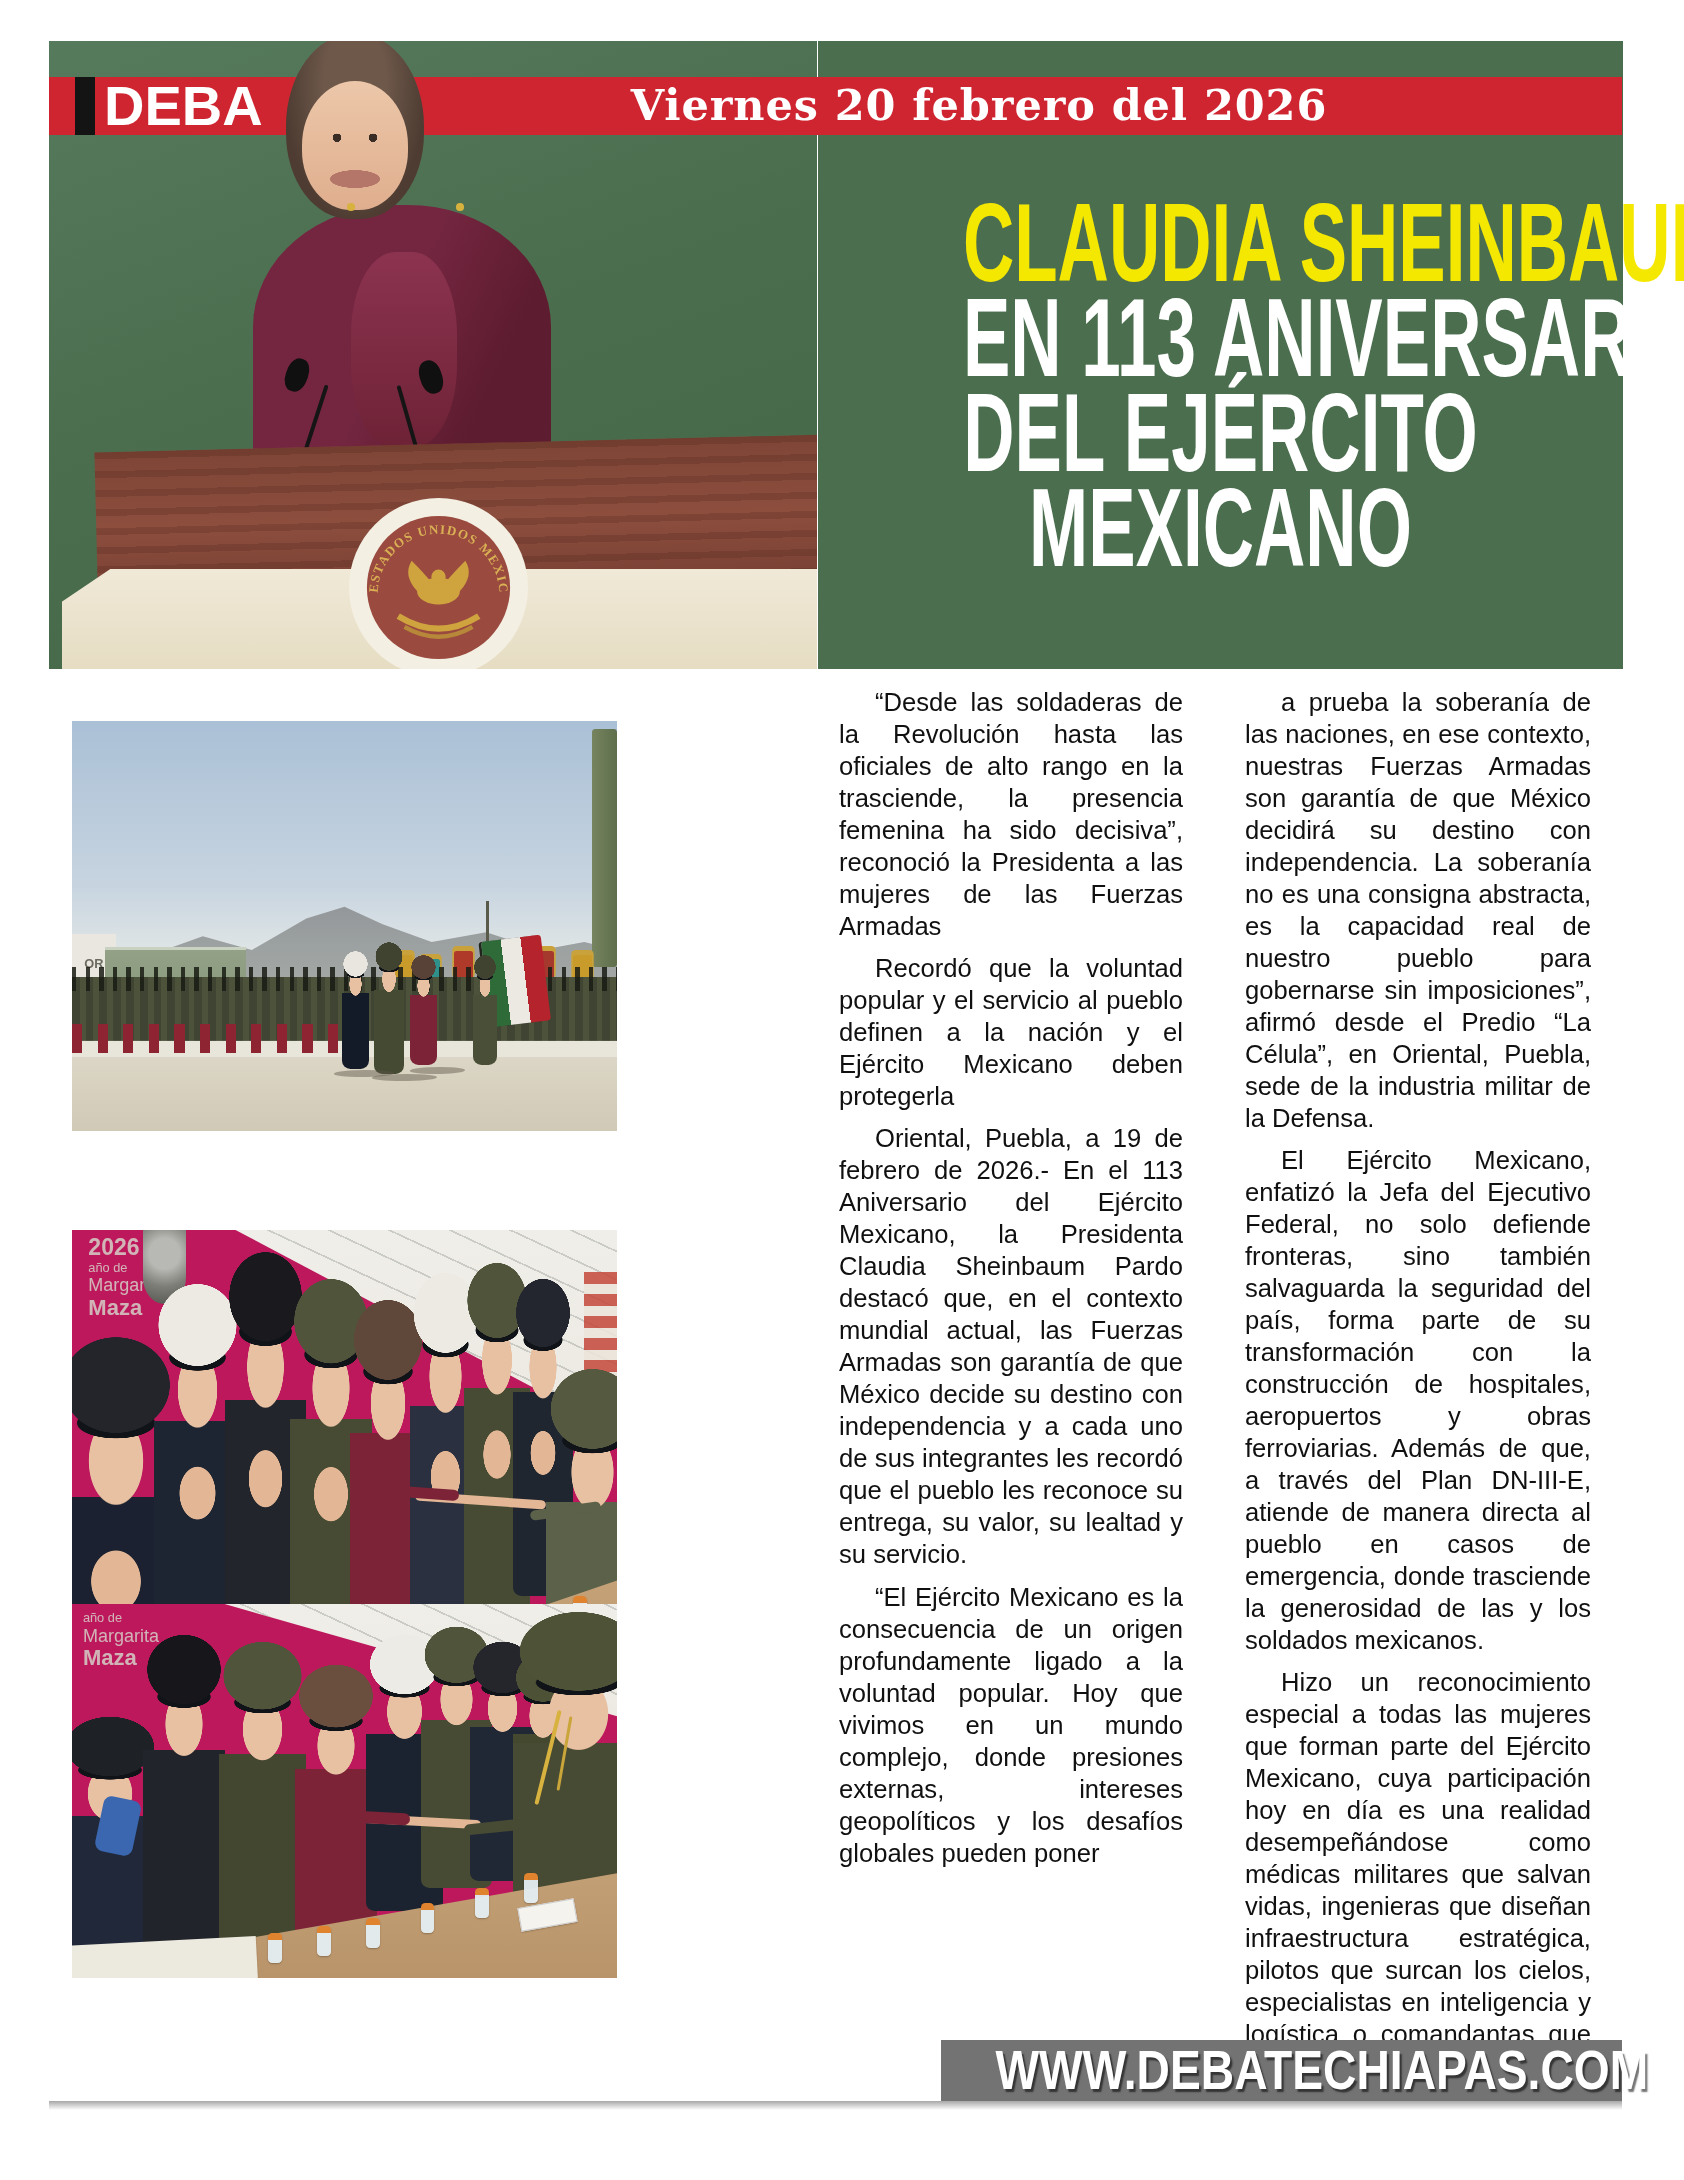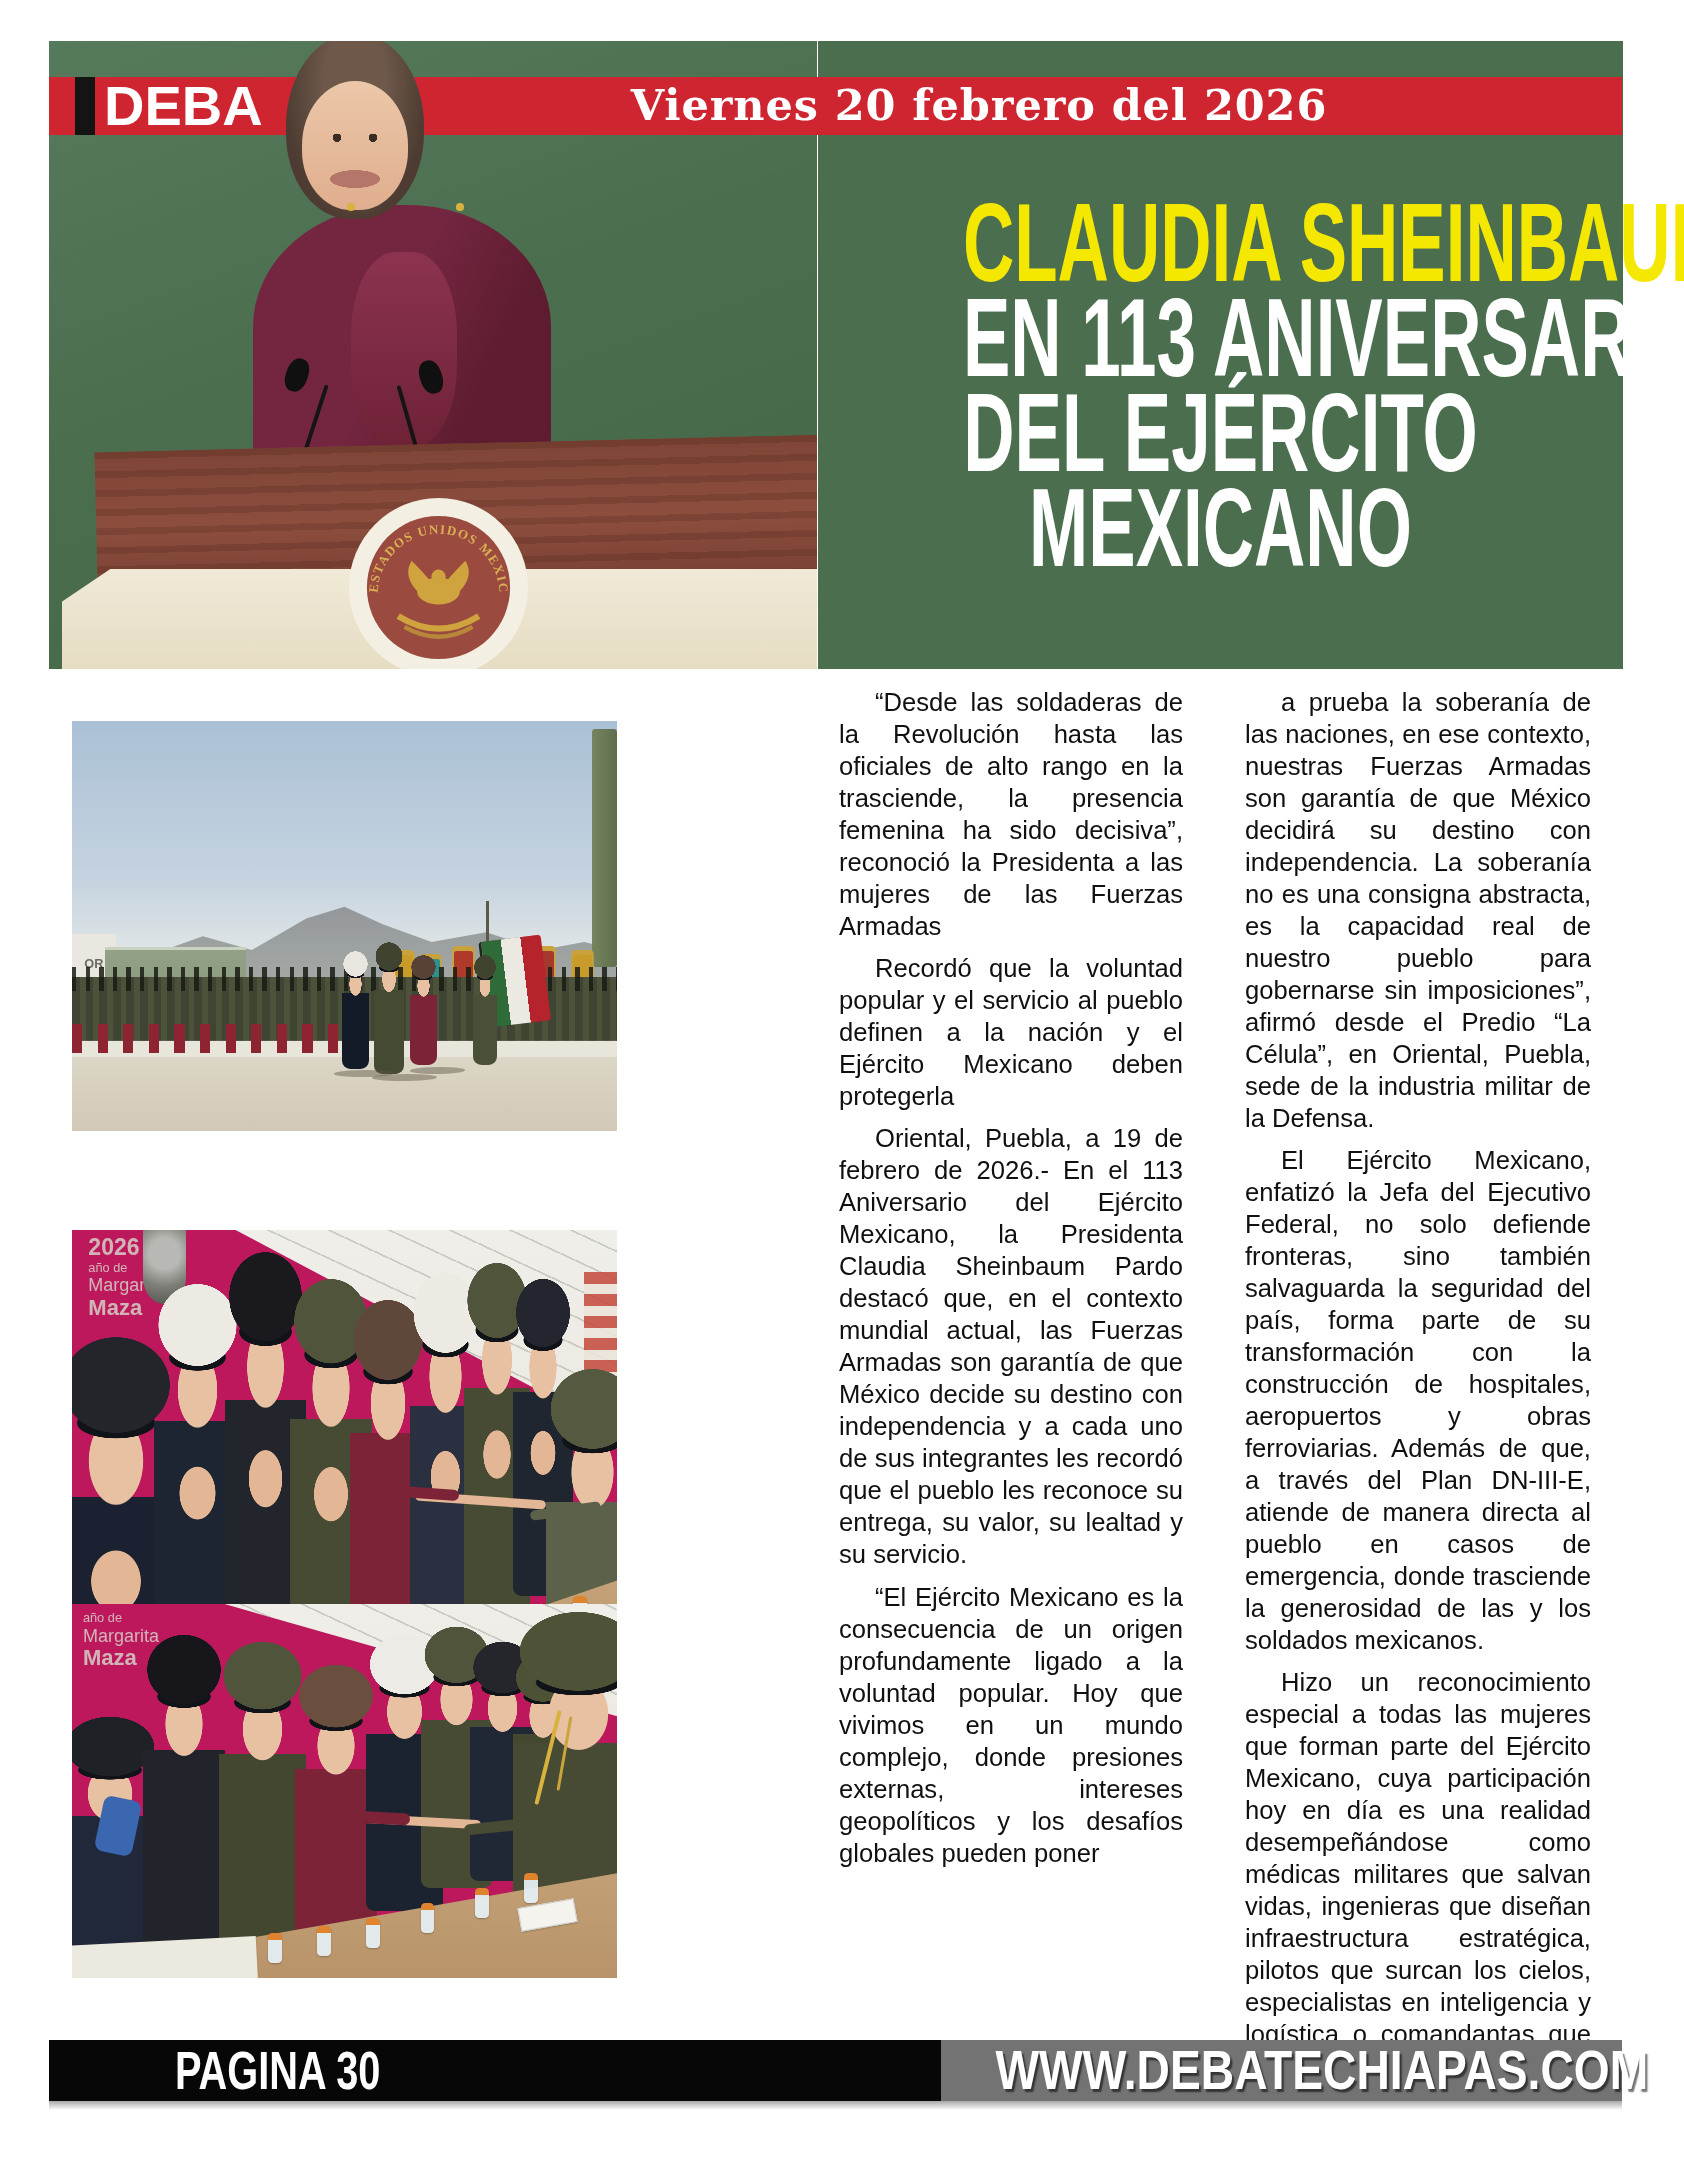--- a/index.html
+++ b/index.html
@@ -279,22 +279,19 @@
     <p>Recordó que la voluntad popular y el servicio al pueblo definen a la nación y el Ejército Mexicano deben protegerla</p>
     <p>Oriental, Puebla, a 19 de febrero de 2026.- En el 113 Aniversario del Ejército Mexicano, la Presidenta Claudia Sheinbaum Pardo destacó que, en el contexto mundial actual, las Fuerzas Armadas son garantía de que México decide su destino con independencia y a cada uno de sus integrantes les recordó que el pueblo les reconoce su entrega, su valor, su lealtad y su servicio.</p>
     <p>“El Ejército Mexicano es la consecuencia de un origen profundamente ligado a la voluntad popular. Hoy que vivimos en un mundo complejo, donde presiones externas, intereses geopolíticos y los desafíos globales pueden poner</p>
   </div>
   <div class="col col2">
     <p>a prueba la soberanía de las naciones, en ese contexto, nuestras Fuerzas Armadas son garantía de que México decidirá su destino con independencia. La soberanía no es una consigna abstracta, es la capacidad real de nuestro pueblo para gobernarse sin imposiciones”, afirmó desde el Predio “La Célula”, en Oriental, Puebla, sede de la industria militar de la Defensa.</p>
     <p>El Ejército Mexicano, enfatizó la Jefa del Ejecutivo Federal, no solo defiende fronteras, sino también salvaguarda la seguridad del país, forma parte de su transformación con la construcción de hospitales, aeropuertos y obras ferroviarias. Además de que, a través del Plan DN-III-E, atiende de manera directa al pueblo en casos de emergencia, donde trasciende la generosidad de las y los soldados mexicanos.</p>
     <p>Hizo un reconocimiento especial a todas las mujeres que forman parte del Ejército Mexicano, cuya participación hoy en día es una realidad desempeñándose como médicas militares que salvan vidas, ingenieras que diseñan infraestructura estratégica, pilotos que surcan los cielos, especialistas en inteligencia y logística o comandantas que lideran unidades.</p>
   </div>
 
-  <div class="footer-black">
-    <span class="footer-page">PAGINA 30</span>
-  </div>
   <div class="footer-gray">
     <span class="footer-site">WWW.DEBATECHIAPAS.COM</span>
   </div>
   <div class="footer-shadow"></div>
 
 </div>
 
 
 </body></html>

